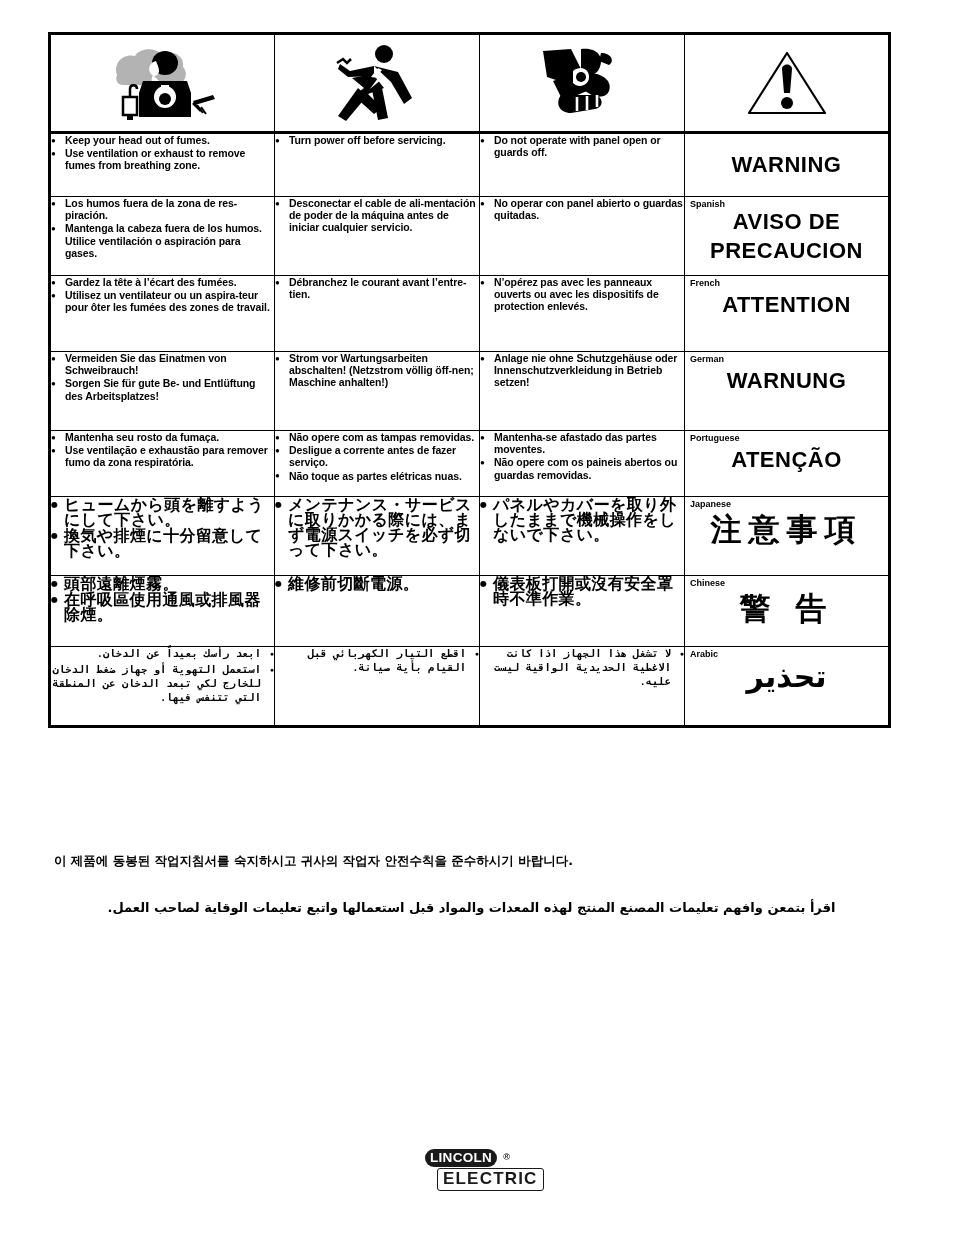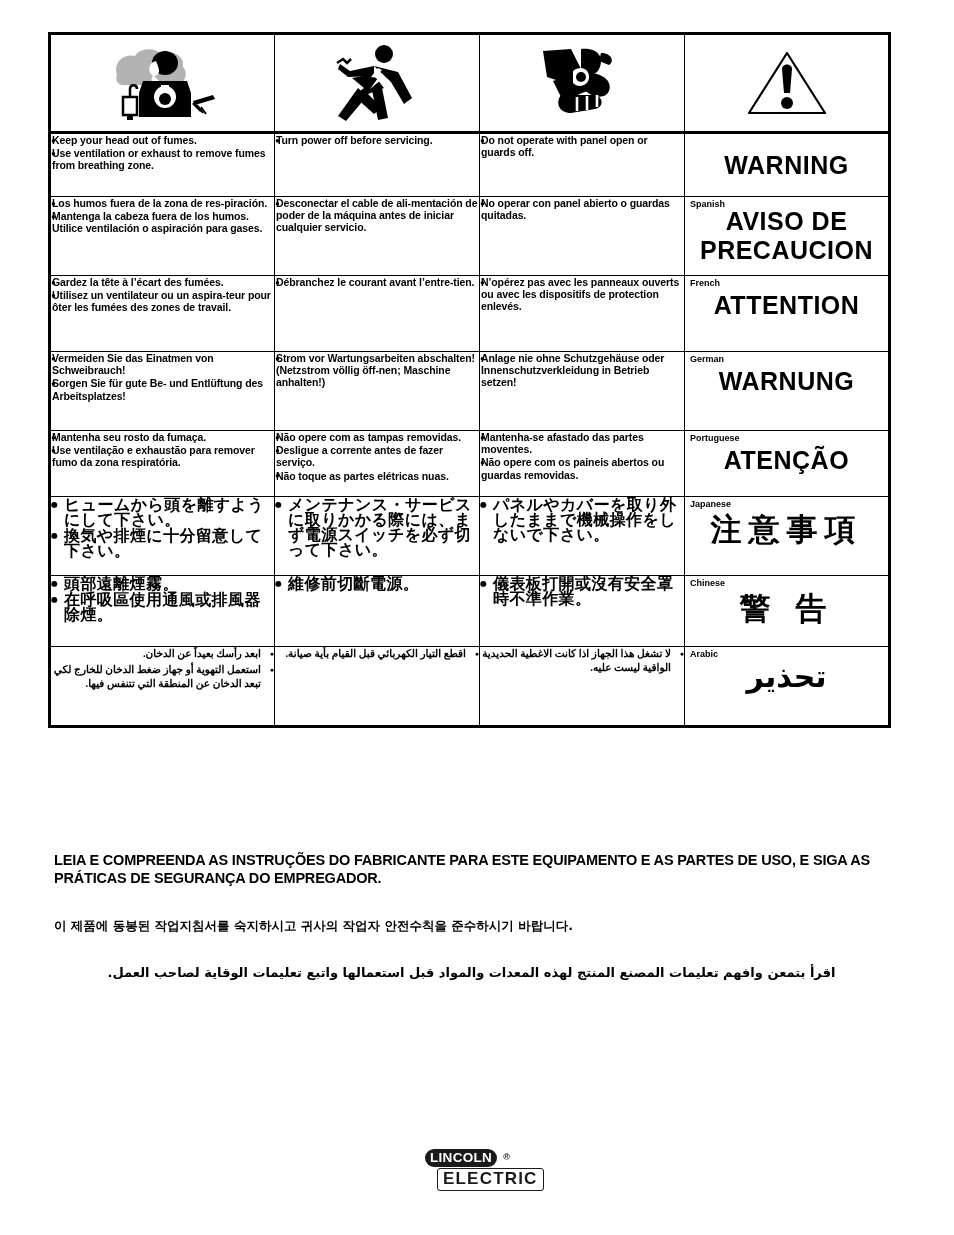--- a/index.html
+++ b/index.html
@@ -30,21 +30,21 @@
 
   
   .icon-row td{height:96px;border-bottom:3px solid #000;vertical-align:middle;text-align:center;}
   .icon-wrap{display:flex;align-items:center;justify-content:center;height:96px;}
 
   
   .cell{padding:6px 7px 7px 7px;}
   ul.bul{list-style:none;margin:0;padding:0;}
   ul.bul li{
     position:relative;
-    padding-left:1px;
+    padding-left:14px;
     margin:0 0 1px 0;
     font-size:10.5px;
     font-weight:bold;
     line-height:12.2px;
     letter-spacing:-0.1px;
   }
   ul.bul li::before{
     content:"\25CF";
     position:absolute;left:0;top:-0.5px;
     font-size:8px;
@@ -76,38 +76,38 @@
   
   .cell-ar{direction:rtl;text-align:right;padding:6px 8px 7px 8px;}
   ul.ar{list-style:none;margin:0;padding:0;}
   ul.ar li{
     position:relative;
     padding-right:13px;
     margin-bottom:2px;
     font-size:10.5px;
     font-weight:bold;
     line-height:14px;
-    font-family:Liberation Serif, serif;
+    font-family:Liberation Mono, monospace;
   }
   ul.ar li::before{
     content:"\25CF";
     position:absolute;right:0;top:0;
     font-size:7px;line-height:15px;
   }
 
   
   .sig{position:relative;padding:3px 6px 5px 6px;text-align:center;}
   .sig-lang{
     position:absolute;left:5px;top:2px;
     font-size:9px;font-weight:bold;
     letter-spacing:0px;
     text-align:left;
   }
   .sig-word{
-    font-size:25px;font-weight:bold;
+    font-size:22px;font-weight:bold;
     letter-spacing:0.5px;
     line-height:30px;
     margin-top:14px;
   }
   .sig-word.two-line{line-height:29px;margin-top:10px;}
   .sig-word.cjkw{
     font-family:"DejaVu Sans",sans-serif;
     font-size:31px;font-weight:bold;letter-spacing:7px;line-height:36px;
   }
   .sig-word.arw{
@@ -439,21 +439,20 @@
       </td>
       <td class="sig">
         <div class="sig-lang">Arabic</div>
         <div class="sig-word arw">تحذير</div>
       </td>
     </tr>
   </tbody>
     </table>
 
   <div class="footer">
-    <p class="f-pt">LEIA E COMPREENDA AS INSTRUÇÕES DO FABRICANTE PARA ESTE EQUIPAMENTO E AS PARTES DE USO, E SIGA AS PRÁTICAS DE SEGURANÇA DO EMPREGADOR.</p>
     <p class="f-ko">이 제품에 동봉된 작업지침서를 숙지하시고 귀사의 작업자 안전수칙을 준수하시기 바랍니다.</p>
     <p class="f-ar">اقرأ بتمعن وافهم تعليمات المصنع المنتج لهذه المعدات والمواد قبل استعمالها واتبع تعليمات الوقاية لصاحب العمل.</p>
   </div>
 
   <div class="logo">
     <div class="logo-top">
       <span>LINCOLN</span>
       <span class="logo-reg">®</span>
     </div>
     <div class="logo-bot">ELECTRIC</div>

